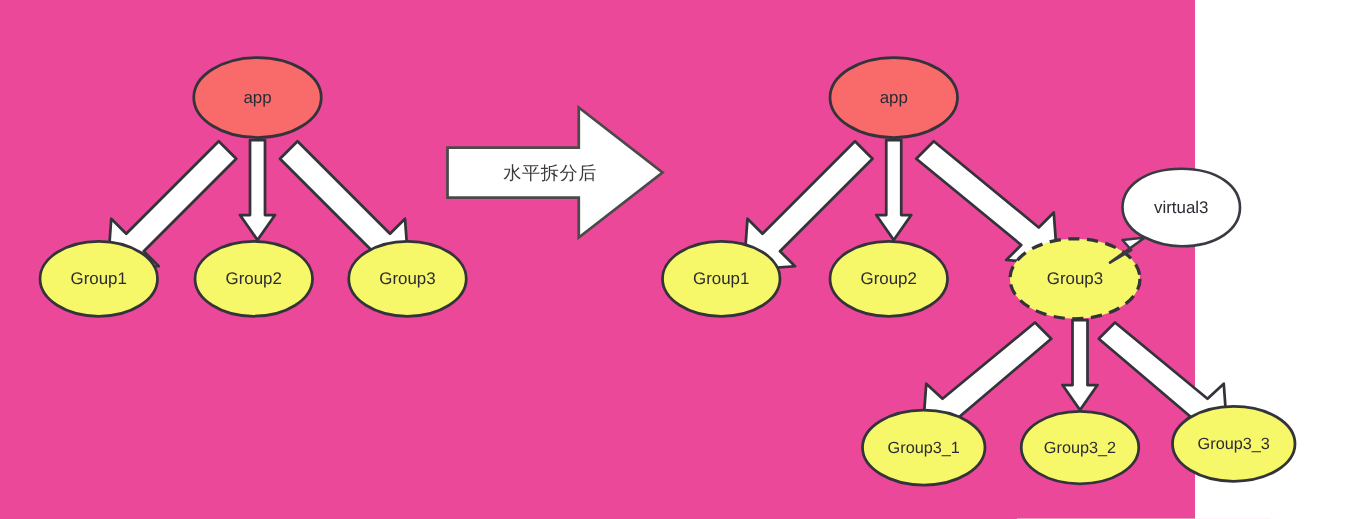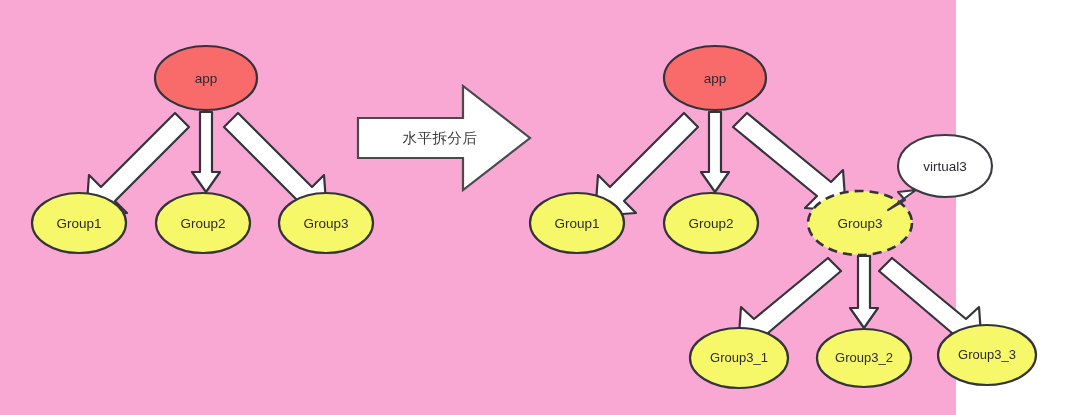--- a/index.html
+++ b/index.html
@@ -11,21 +11,21 @@
   body {
     width: 1080px;
     height: 415px;
     overflow: hidden;
     font-family: "Liberation Sans", "DejaVu Sans", sans-serif;
   }
   #diagram-root {
     position: relative;
     width: 956px;
     height: 415px;
-    background: #f9a8d4;
+    background: #ec4899;
   }
   svg#diagram-svg {
     position: absolute;
     top: 0;
     left: 0;
     width: 1080px;
     height: 415px;
     display: block;
   }
   .node-label {

